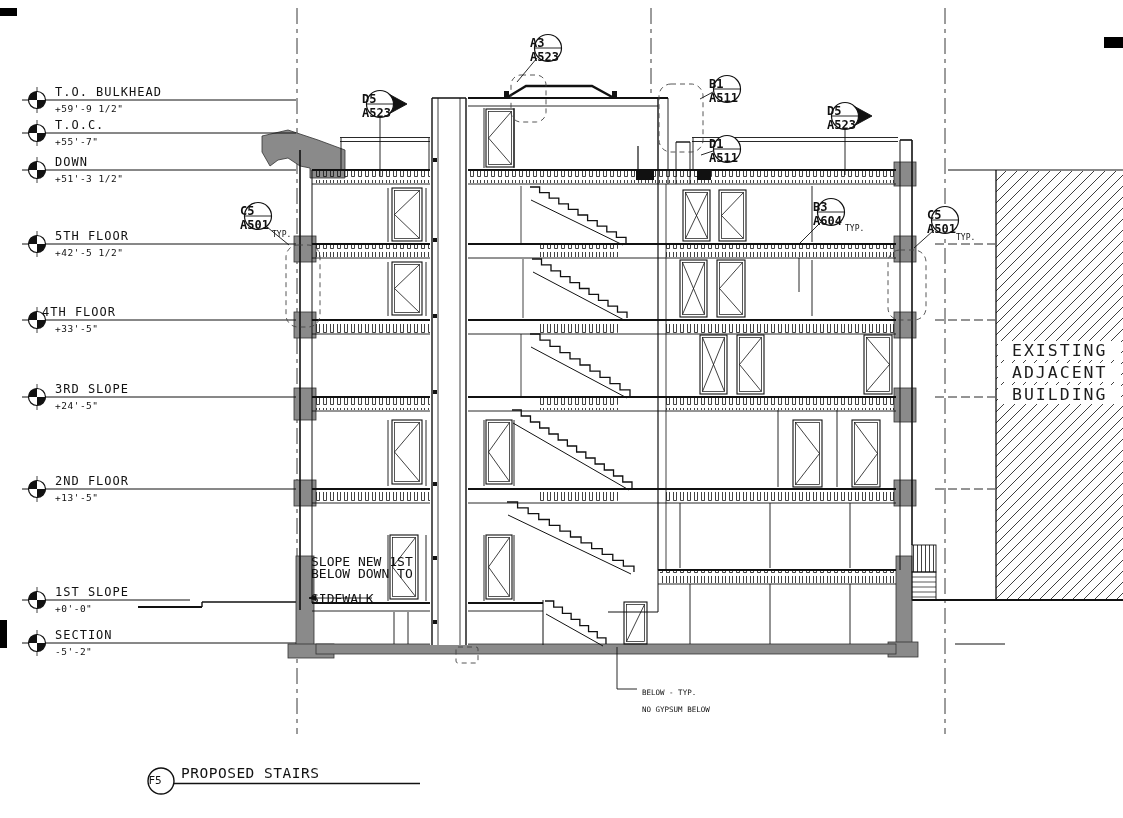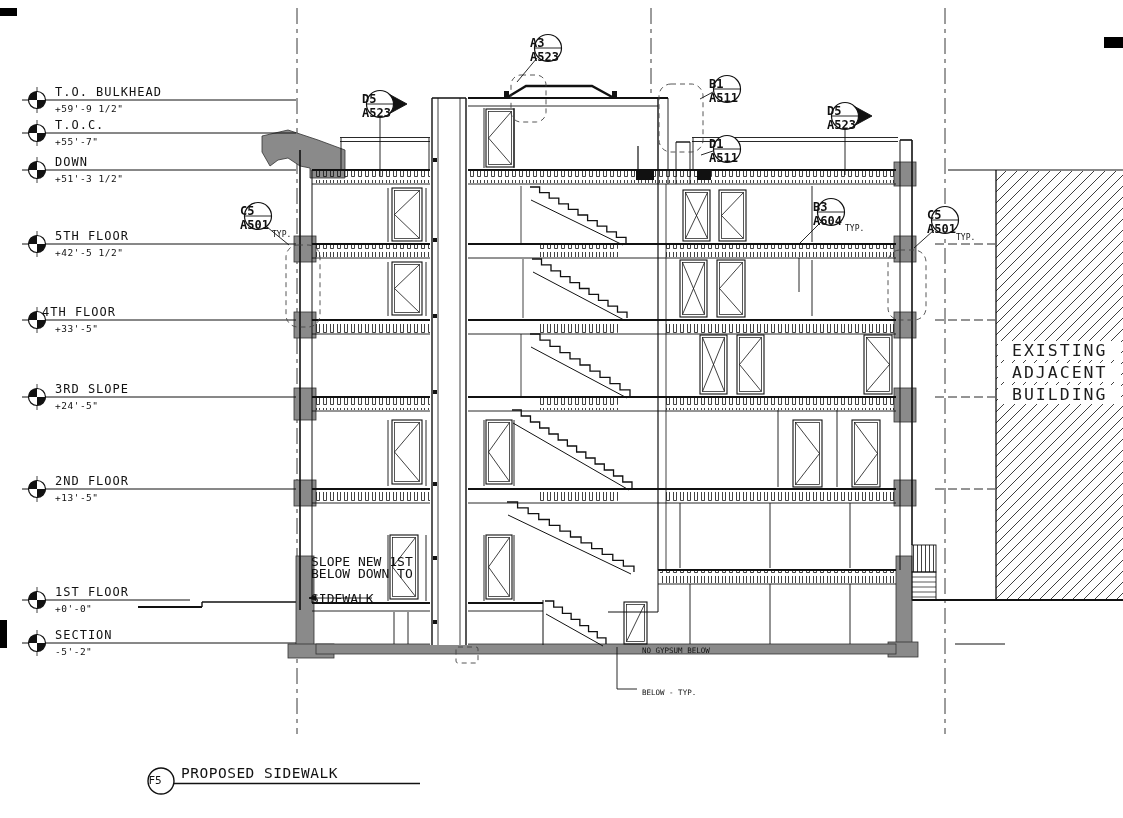--- a/index.html
+++ b/index.html
@@ -410,21 +410,21 @@
 <div class="t lvl-name" style="left:55px;top:155px">DOWN</div>
 <div class="t lvl-elev" style="left:55px;top:173px">+51'-3 1/2"</div>
 <div class="t lvl-name" style="left:55px;top:229px">5TH FLOOR</div>
 <div class="t lvl-elev" style="left:55px;top:247px">+42'-5 1/2"</div>
 <div class="t lvl-name" style="left:42px;top:305px">4TH FLOOR</div>
 <div class="t lvl-elev" style="left:55px;top:323px">+33'-5"</div>
 <div class="t lvl-name" style="left:55px;top:382px">3RD SLOPE</div>
 <div class="t lvl-elev" style="left:55px;top:400px">+24'-5"</div>
 <div class="t lvl-name" style="left:55px;top:474px">2ND FLOOR</div>
 <div class="t lvl-elev" style="left:55px;top:492px">+13'-5"</div>
-<div class="t lvl-name" style="left:55px;top:585px">1ST FLOOR</div>
+<div class="t lvl-name" style="left:55px;top:585px">1ST SLOPE</div>
 <div class="t lvl-elev" style="left:55px;top:603px">+0'-0"</div>
 <div class="t lvl-name" style="left:55px;top:628px">SECTION</div>
 <div class="t lvl-elev" style="left:55px;top:646px">-5'-2"</div>
 
 <div class="t co" style="left:530px;top:36px">A3</div>
 <div class="t co" style="left:530px;top:50px">A523</div>
 <div class="t co" style="left:362px;top:92px">D5</div>
 <div class="t co" style="left:362px;top:106px">A523</div>
 <div class="t co" style="left:709px;top:77px">B1</div>
 <div class="t co" style="left:709px;top:91px">A511</div>
@@ -438,22 +438,22 @@
 <div class="t co" style="left:240px;top:204px">C5</div>
 <div class="t co" style="left:240px;top:218px">A501</div>
 <div class="t typ" style="left:272px;top:230px">TYP.</div>
 <div class="t co" style="left:927px;top:208px">C5</div>
 <div class="t co" style="left:927px;top:222px">A501</div>
 <div class="t typ" style="left:956px;top:233px">TYP.</div>
 
 <div class="t note" style="left:311px;top:556px">SLOPE NEW 1ST</div>
 <div class="t note" style="left:311px;top:568px">BELOW DOWN TO</div>
 <div class="t note" style="left:311px;top:593px">SIDEWALK</div>
-<div class="t note-sm" style="left:642px;top:646px">NO GYPSUM BELOW</div>
+<div class="t note-sm" style="left:642px;top:705px">NO GYPSUM BELOW</div>
 <div class="t note-sm" style="left:642px;top:688px">BELOW - TYP.</div>
 <div class="t exist" style="left:998px;top:341px">EXISTING</div>
 <div class="t exist" style="left:998px;top:363px">ADJACENT</div>
 <div class="t exist" style="left:998px;top:385px">BUILDING</div>
 
 <div class="t title-tag" style="left:148px;top:774px">F5</div>
-<div class="t title-label" style="left:181px;top:765px">PROPOSED SIDEWALK</div>
+<div class="t title-label" style="left:181px;top:765px">PROPOSED STAIRS</div>
 
 </div>
 
 </body></html>

